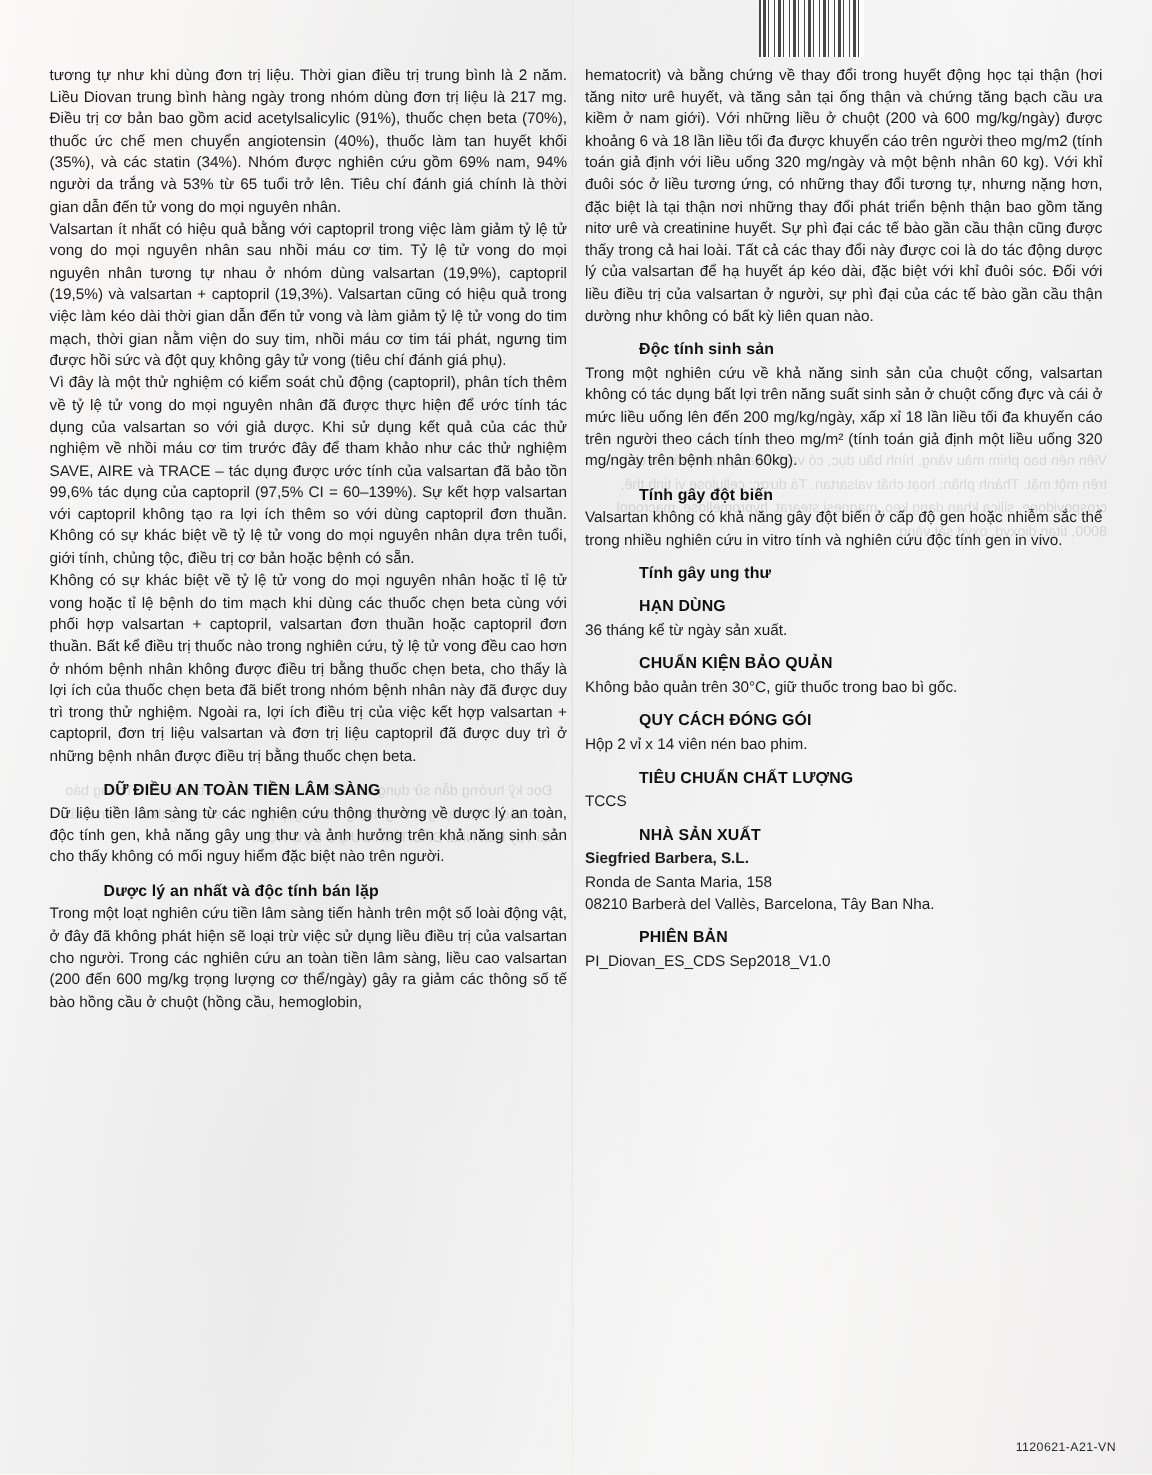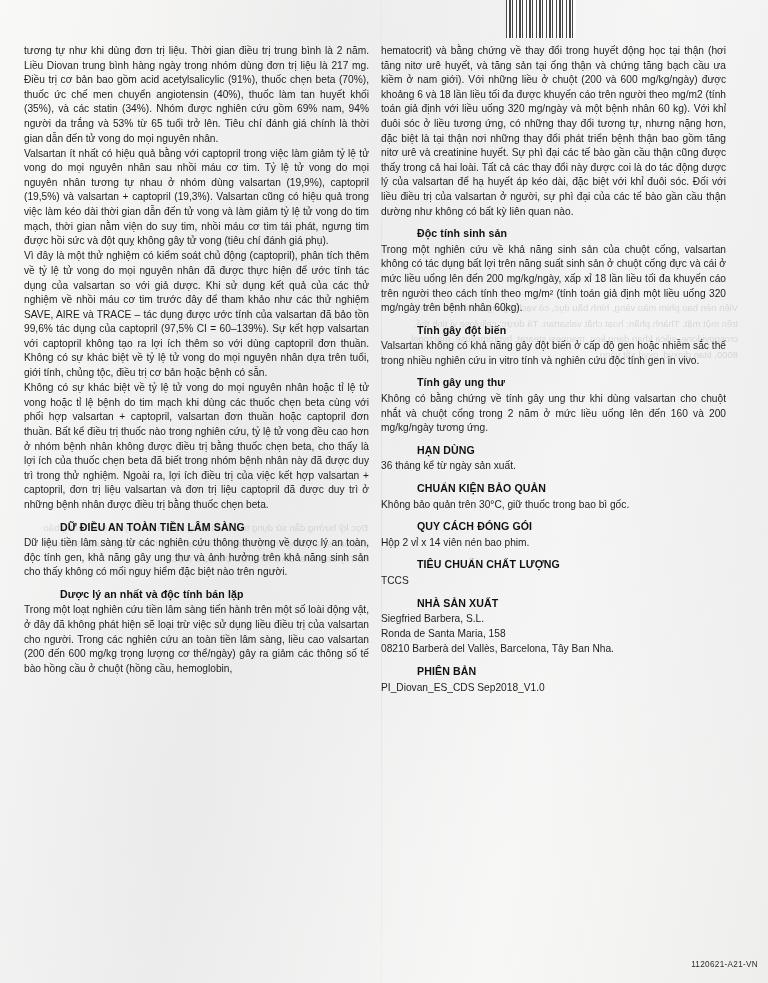--- a/index.html
+++ b/index.html
@@ -59,20 +59,21 @@
   }
   #ghost-a { left: 30px; top: 300px; }
   #ghost-b { left: 400px; top: 520px; }
   #content {
     position: absolute;
     inset: 0;
     padding: 44px 24px 30px 24px;
     box-sizing: border-box;
     display: flex;
     gap: 12px;
+    justify-content: center;
   }
   .col {
     width: 345px;
     font-size: 10.2px;
     line-height: 14.6px;
     text-align: left;
   }
   .col p {
     margin: 0 0 0.5px 0;
     text-align: justify;
@@ -83,24 +84,24 @@
     font-size: 10.6px;
     font-weight: bold;
     margin: 7px 0 2px 0;
     letter-spacing: 0.1px;
     color: #111;
     padding-left: 36px;
   }
   .kv {
     margin: 0 0 1px 0;
   }
-  .bold { font-weight: normal; }
+  .bold { font-weight: bold; }
   #footer-code {
     position: absolute;
-    right: 10px;
+    right: 24px;
     bottom: 14px;
     font-size: 8.2px;
     letter-spacing: 0.3px;
     color: #2b2b2b;
     font-family: "Liberation Sans", sans-serif;
     margin-left: 20px;
   }
   #fold-line {
     position: absolute;
     left: 381px;
@@ -142,21 +143,20 @@
     <div class="col">
       <p>hematocrit) và bằng chứng về thay đổi trong huyết động học tại thận (hơi tăng nitơ urê huyết, và tăng sản tại ống thận và chứng tăng bạch cầu ưa kiềm ở nam giới). Với những liều ở chuột (200 và 600 mg/kg/ngày) được khoảng 6 và 18 lần liều tối đa được khuyến cáo trên người theo mg/m2 (tính toán giả định với liều uống 320 mg/ngày và một bệnh nhân 60 kg). Với khỉ đuôi sóc ở liều tương ứng, có những thay đổi tương tự, nhưng nặng hơn, đặc biệt là tại thận nơi những thay đổi phát triển bệnh thận bao gồm tăng nitơ urê và creatinine huyết. Sự phì đại các tế bào gần cầu thận cũng được thấy trong cả hai loài. Tất cả các thay đổi này được coi là do tác động dược lý của valsartan để hạ huyết áp kéo dài, đặc biệt với khỉ đuôi sóc. Đối với liều điều trị của valsartan ở người, sự phì đại của các tế bào gần cầu thận dường như không có bất kỳ liên quan nào.</p>
 
       <h2 class="section">Độc tính sinh sản</h2>
       <p>Trong một nghiên cứu về khả năng sinh sản của chuột cống, valsartan không có tác dụng bất lợi trên năng suất sinh sản ở chuột cống đực và cái ở mức liều uống lên đến 200 mg/kg/ngày, xấp xỉ 18 lần liều tối đa khuyến cáo trên người theo cách tính theo mg/m² (tính toán giả định một liều uống 320 mg/ngày trên bệnh nhân 60kg).</p>
 
       <h2 class="section">Tính gây đột biến</h2>
       <p>Valsartan không có khả năng gây đột biến ở cấp độ gen hoặc nhiễm sắc thể trong nhiều nghiên cứu in vitro tính và nghiên cứu độc tính gen in vivo.</p>
 
       <h2 class="section">Tính gây ung thư</h2>
-      <p>Không có bằng chứng về tính gây ung thư khi dùng valsartan cho chuột nhắt và chuột cống trong 2 năm ở mức liều uống lên đến 160 và 200 mg/kg/ngày tương ứng.</p>
 
       <h2 class="section">HẠN DÙNG</h2>
       <p class="kv">36 tháng kể từ ngày sản xuất.</p>
 
       <h2 class="section">CHUẨN KIỆN BẢO QUẢN</h2>
       <p class="kv">Không bảo quản trên 30°C, giữ thuốc trong bao bì gốc.</p>
 
       <h2 class="section">QUY CÁCH ĐÓNG GÓI</h2>
       <p class="kv">Hộp 2 vỉ x 14 viên nén bao phim.</p>
 

